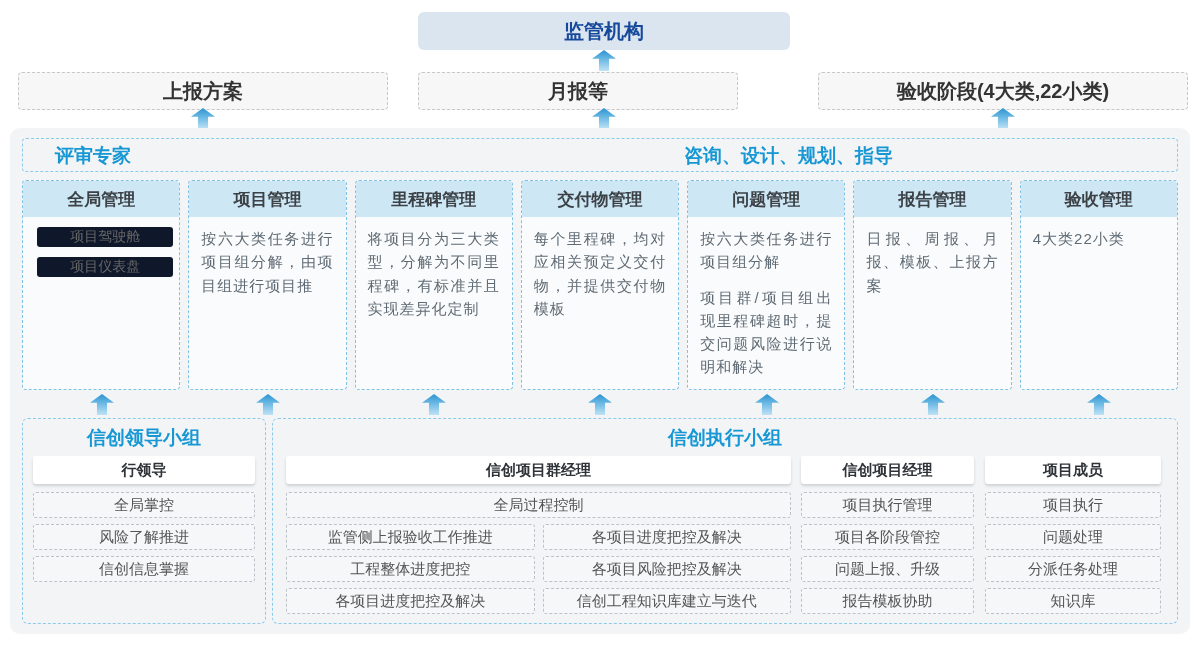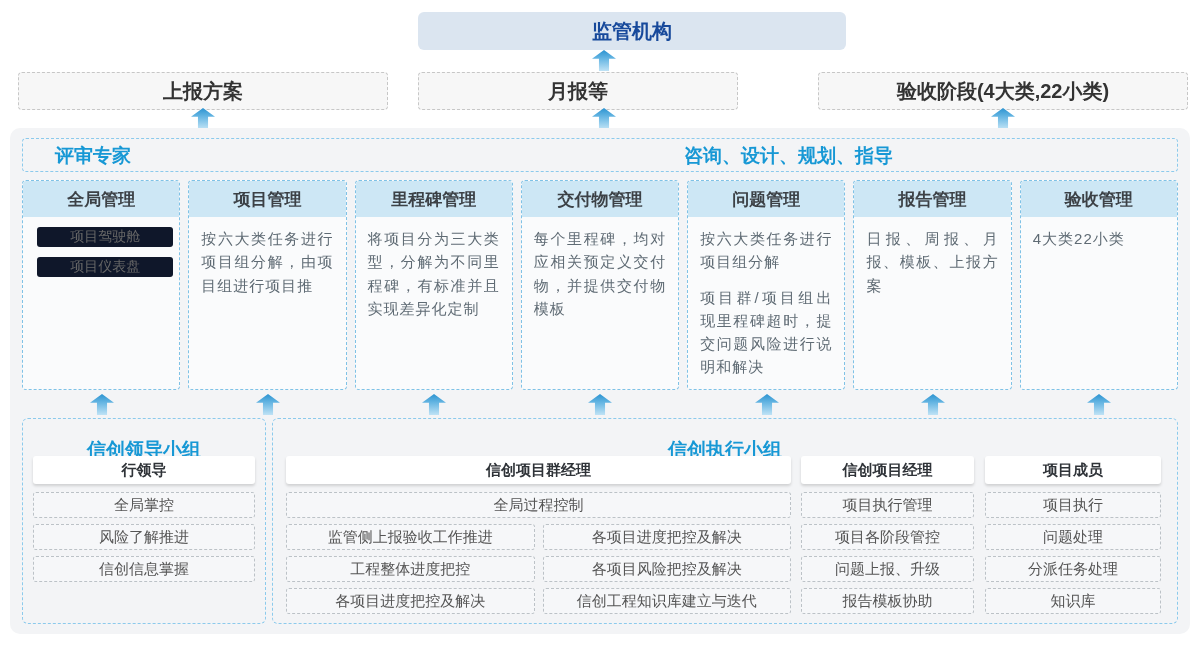--- a/index.html
+++ b/index.html
@@ -1,21 +1,21 @@
 <!DOCTYPE html>
 <html><head>
 <meta charset="utf-8">
 <style>
   * { margin: 0; padding: 0; box-sizing: border-box; }
   html, body { width: 1200px; height: 650px; background: #ffffff; overflow: hidden;
     font-family: "Liberation Sans", "DejaVu Sans", sans-serif; }
   .abs { position: absolute; }
 
   
-  .regulator { left: 418px; top: 12px; width: 428px; height: 38px;
+  .regulator { left: 418px; top: 12px; width: 372px; height: 38px;
     background: #dbe5f0; border-radius: 6px; display: flex; align-items: center; justify-content: center;
     font-size: 20px; font-weight: bold; color: #17499b; }
   .row2-box { top: 72px; height: 38px; background: #f7f7f7;
     border: 1px dashed #c7c7c7; border-radius: 4px;
     display: flex; align-items: center; justify-content: center;
     font-size: 20px; font-weight: bold; color: #333333; }
   .r2-0 { left: 18px;  width: 370px; }
   .r2-1 { left: 418px; width: 320px; }
   .r2-2 { left: 818px; width: 370px; }
 
@@ -44,21 +44,21 @@
     text-align: justify; text-justify: inter-character; letter-spacing: 1px; }
   .col-body p + p { margin-top: 12px; }
   .chip { margin: 10px 6px 0 14px; height: 20px; background: #0f172a; border-radius: 3px;
     display: flex; align-items: center; justify-content: center;
     font-size: 14px; color: #666666; letter-spacing: 0; }
 
   
   .group { border: 1px dashed #8ccaec; border-radius: 6px; }
   .lead-group { left: 22px; top: 418px; width: 244px; height: 206px; }
   .exec-group { left: 272px; top: 418px; width: 906px; height: 206px; }
-  .group-title { position: absolute; top: 18px; left: 0; right: 0; text-align: center;
+  .group-title { position: absolute; top: 6px; left: 0; right: 0; text-align: center;
     font-size: 19px; font-weight: bold; color: #1798d5; }
   .card { height: 28px; background: #ffffff; border-radius: 3px;
     box-shadow: 0 2px 3px rgba(0,0,0,0.15);
     display: flex; align-items: center; justify-content: center;
     font-size: 15px; font-weight: bold; color: #2f3338; }
   .ditem { height: 26px; border: 1px dashed #bcc2c7; border-radius: 3px; background: #f6f7f9;
     display: flex; align-items: center; justify-content: center;
     font-size: 15px; color: #555555; white-space: nowrap; }
   .vstack { position: absolute; display: flex; flex-direction: column; gap: 6px; }
   .lead-stack { left: 10px; right: 10px; top: 37px; }

